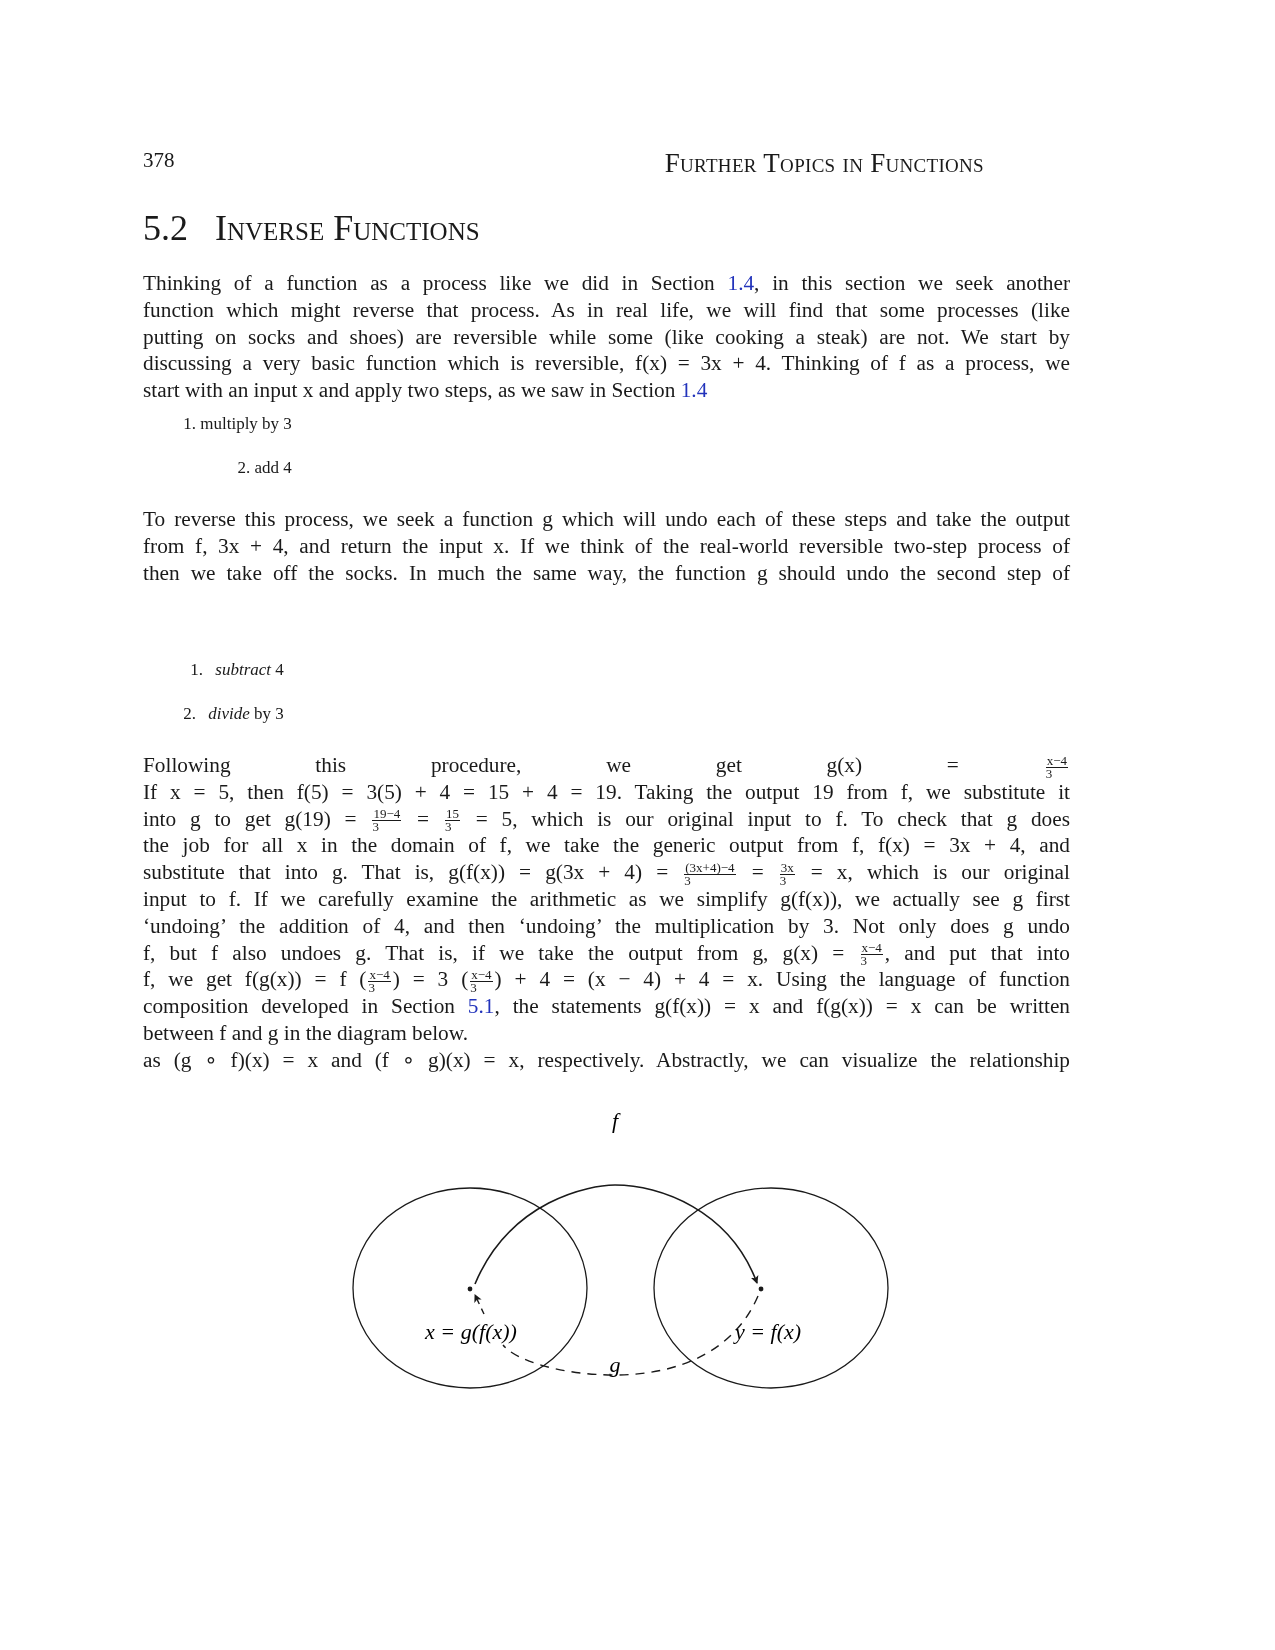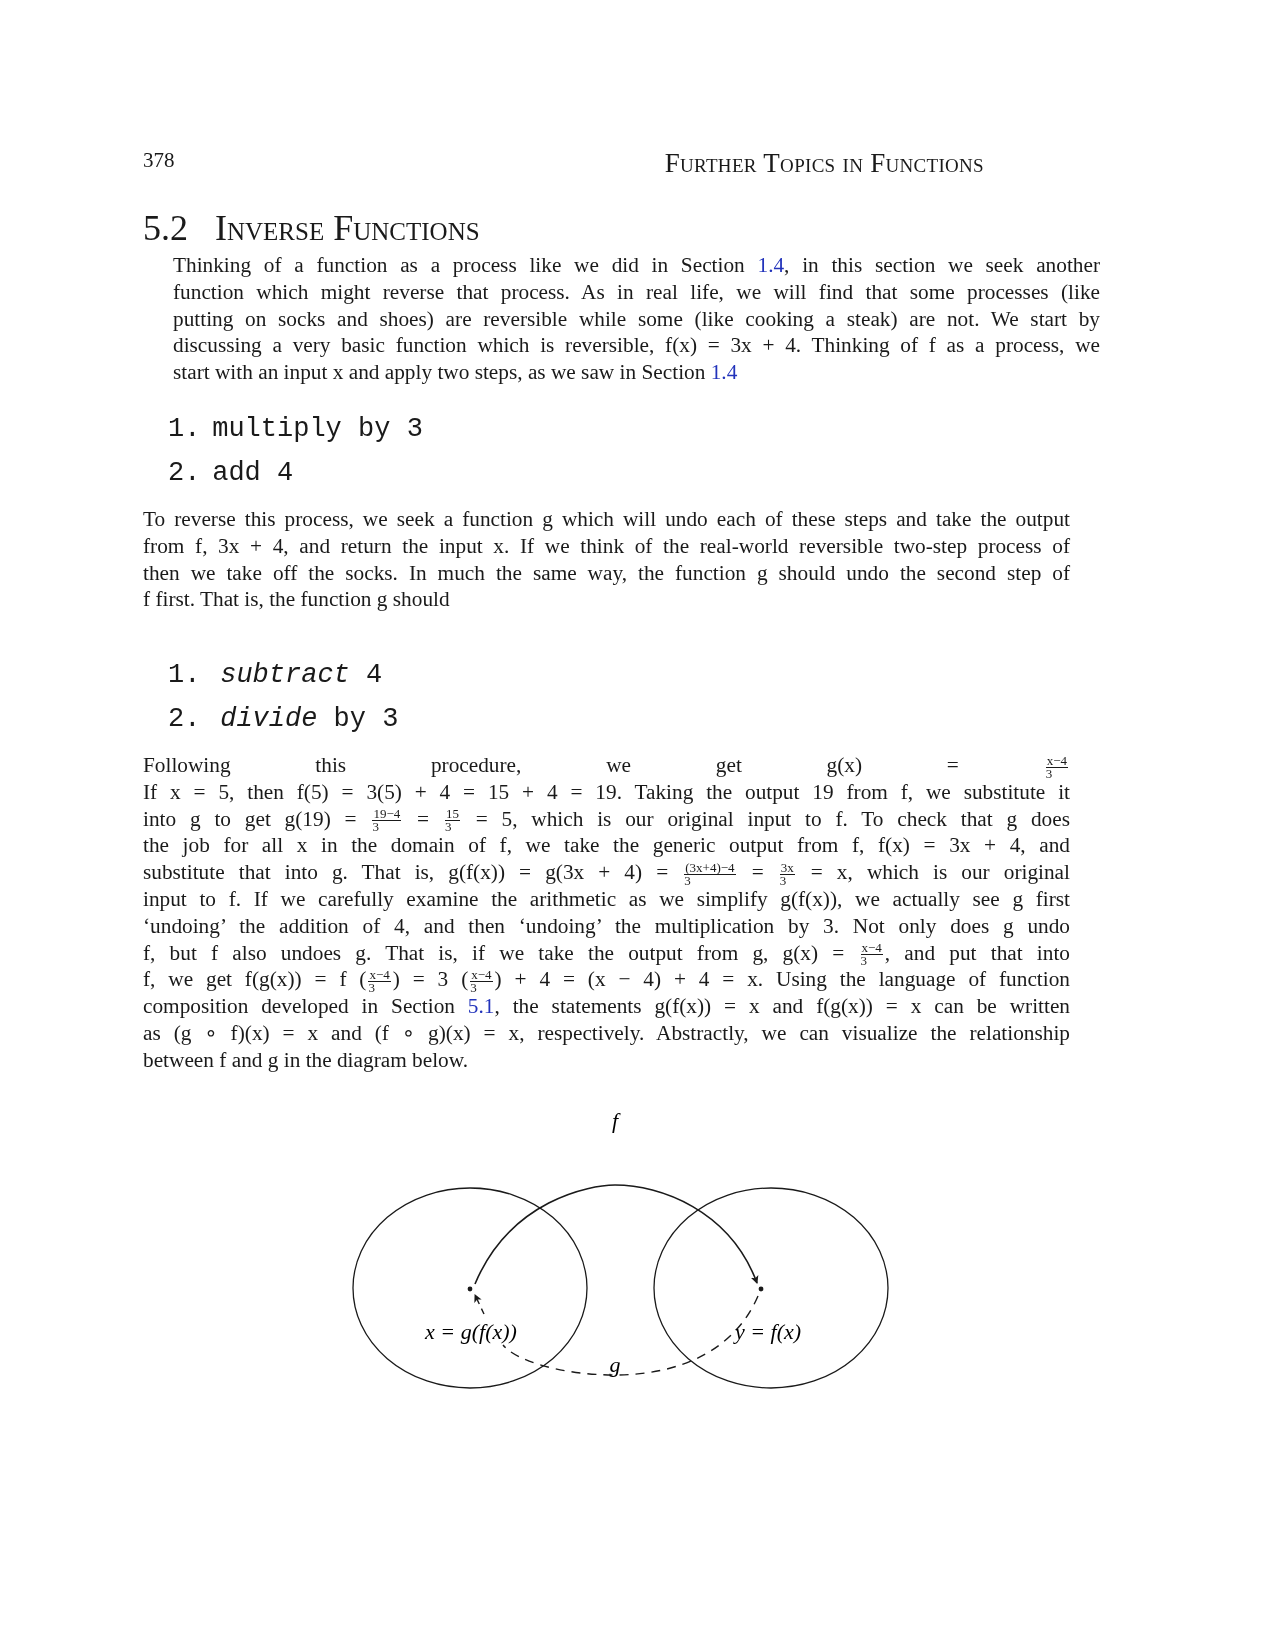--- a/index.html
+++ b/index.html
@@ -10,78 +10,77 @@
   .header-title { position: absolute; right: 205px; top: 148px; font-size: 27px; font-family: "Liberation Serif", serif; font-variant: small-caps; letter-spacing: 0.3px; }
   .section-heading { position: absolute; left: 143px; top: 207px; font-size: 36px; font-family: "Liberation Serif", serif; }
   .section-heading .num { display: inline-block; width: 72px; }
   .section-heading .ttl { font-variant: small-caps; }
   .para { position: absolute; left: 143px; width: 927px; font-size: 21.3px; line-height: 26.8px;
           font-family: "Liberation Serif", serif; text-align: justify; text-align-last: left; }
   .para .ln { display: block; text-align: justify; text-align-last: justify; white-space: nowrap; height: 26.8px; }
   .para .ln.last { text-align-last: left; }
   .m { font-style: italic; margin-left: 8px; }
   .link { color: #2233bb; }
-  .list { position: absolute; left: 168px; font-size: 27px; font-family: Liberation Mono, monospace; }
+  .list { position: absolute; left: 168px; font-size: 17px; font-family: Liberation Serif, serif; text-align: right; }
   .list .item { height: 44px; }
   .list .item .n { display: inline-block; width: 28px; }
   .frac { display: inline-block; vertical-align: middle; text-align: center; font-size: 13px; line-height: 12px; margin: 0 2px; }
   .frac .top { display: block; border-bottom: 1px solid #1a1a1a; padding: 0 1px; }
   .frac .bot { display: block; }
   svg text { font-family: "Liberation Serif", serif; }
 </style>
 </head>
 <body>
 
 <div class="page">
 
   <div class="header-num">378</div>
   <div class="header-title">Further Topics in Functions</div>
 
   <div class="section-heading">
     <span class="num">5.2</span><span class="ttl">Inverse Functions</span>
   </div>
 
-  <div class="para" style="top:252px;margin-left:30px;">
+  <div class="para" style="top:270px;">
     <span class="ln"><span>Thinking of a function as a process like we did in Section </span><a class="link">1.4</a><span>, in this section we seek another</span></span>
     <span class="ln">function which might reverse that process.  As in real life, we will find that some processes (like</span>
     <span class="ln">putting on socks and shoes) are reversible while some (like cooking a steak) are not.  We start by</span>
     <span class="ln">discussing a very basic function which is reversible, f(x) = 3x + 4.  Thinking of f as a process, we</span>
     <span class="ln last"><span>start with an input x and apply two steps, as we saw in Section </span><a class="link">1.4</a></span>
   </div>
 
   <div class="list" style="top:414px;">
     <div class="item"><span class="n">1.</span> <span>multiply by 3</span></div>
     <div class="item"><span class="n">2.</span> <span>add 4</span></div>
   </div>
 
   <div class="para" style="top:506px;">
     <span class="ln">To reverse this process, we seek a function g which will undo each of these steps and take the output</span>
     <span class="ln">from f, 3x + 4, and return the input x. If we think of the real-world reversible two-step process of</span>
     <span class="ln">then we take off the socks. In much the same way, the function g should undo the second step of</span>
-    <span class="ln last">f first.  That is, the function g should</span>
   </div>
 
   <div class="list" style="top:660px;">
     <div class="item"><span class="n">1.</span> <span class="m">subtract</span><span> 4</span></div>
     <div class="item"><span class="n">2.</span> <span class="m">divide</span><span> by 3</span></div>
   </div>
 
   <div class="para" style="top:752px;">
     <span class="ln"><span>Following this procedure, we get g(x) = </span><span class="frac"><span class="top">x−4</span><span class="bot">3</span></span></span>
     <span class="ln">If x = 5, then f(5) = 3(5) + 4 = 15 + 4 = 19.  Taking the output 19 from f, we substitute it</span>
     <span class="ln"><span>into g to get g(19) = </span><span class="frac"><span class="top">19−4</span><span class="bot">3</span></span><span> = </span><span class="frac"><span class="top">15</span><span class="bot">3</span></span><span> = 5, which is our original input to f.  To check that g does</span></span>
     <span class="ln">the job for all x in the domain of f, we take the generic output from f, f(x) = 3x + 4, and</span>
     <span class="ln"><span>substitute that into g.  That is, g(f(x)) = g(3x + 4) = </span><span class="frac"><span class="top">(3x+4)−4</span><span class="bot">3</span></span><span> = </span><span class="frac"><span class="top">3x</span><span class="bot">3</span></span><span> = x, which is our original</span></span>
     <span class="ln">input to f.  If we carefully examine the arithmetic as we simplify g(f(x)), we actually see g first</span>
     <span class="ln">‘undoing’ the addition of 4, and then ‘undoing’ the multiplication by 3.  Not only does g undo</span>
     <span class="ln"><span>f, but f also undoes g.  That is, if we take the output from g, g(x) = </span><span class="frac"><span class="top">x−4</span><span class="bot">3</span></span><span>, and put that into</span></span>
     <span class="ln"><span>f, we get f(g(x)) = f (</span><span class="frac"><span class="top">x−4</span><span class="bot">3</span></span><span>) = 3 (</span><span class="frac"><span class="top">x−4</span><span class="bot">3</span></span><span>) + 4 = (x − 4) + 4 = x.  Using the language of function</span></span>
     <span class="ln"><span>composition developed in Section </span><a class="link">5.1</a><span>, the statements g(f(x)) = x and f(g(x)) = x can be written</span></span>
+    <span class="ln last">between f and g in the diagram below.</span>
     <span class="ln">as (g ∘ f)(x) = x and (f ∘ g)(x) = x, respectively.  Abstractly, we can visualize the relationship</span>
-    <span class="ln last">between f and g in the diagram below.</span>
   </div>
 
   <svg style="position:absolute;left:0;top:0;" width="1275" height="1650">
     <defs>
       <marker id="arrowhead" markerWidth="10" markerHeight="10" refX="7" refY="5" orient="auto" markerUnits="userSpaceOnUse">
         <path d="M0,1 L8,5 L0,9 L2,5 Z" fill="#1a1a1a"></path>
       </marker>
     </defs>
     <ellipse cx="470" cy="1288" rx="117" ry="100" fill="none" stroke="#1a1a1a" stroke-width="1.3"></ellipse>
     <ellipse cx="771" cy="1288" rx="117" ry="100" fill="none" stroke="#1a1a1a" stroke-width="1.3"></ellipse>

